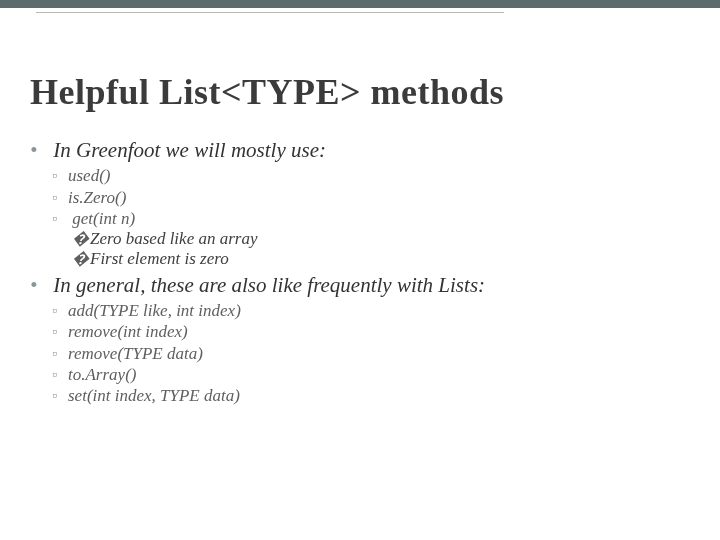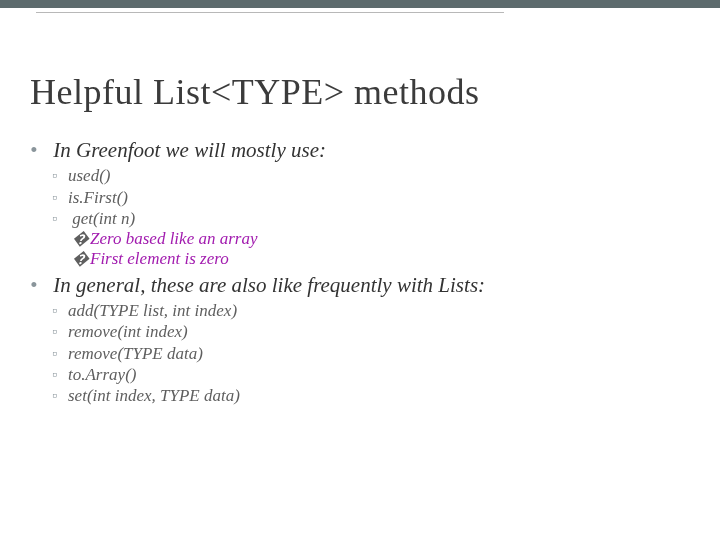--- a/index.html
+++ b/index.html
@@ -20,21 +20,21 @@
     border: none;
     border-top: 1px solid #b8b8b8;
     width: 65%;
     margin-left: 5%;
   }
   .slide {
     padding: 0 30px 0 30px;
   }
   .title {
     font-size: 36px;
-    font-weight: normal;
+    font-weight: bold;
     color: #3b3b3b;
     margin-top: 58px;
     margin-bottom: 24px;
     letter-spacing: 0.5px;
   }
   ul.outer {
     list-style: none;
     padding-left: 18px;
   }
   ul.outer > li {
@@ -71,21 +71,21 @@
     vertical-align: 1px;
   }
   .level3 {
     list-style: none;
     padding-left: 22px;
     margin-top: 0;
     margin-bottom: 1px;
   }
   .level3 > li {
     font-size: 17px;
-    color: #a21caf;
+    color: #404040;
     line-height: 1.2;
   }
   .level3 > li::before {
     content: "\FFFD"; 
     display: inline-block;
     width: 18px;
     margin-left: -18px;
     font-family: Arial, sans-serif;
     color: #5f5f5f;
   }
@@ -97,34 +97,34 @@
 <hr class="top-hr">
 
 <div class="slide">
   <h1 class="title">Helpful List&lt;TYPE&gt; methods</h1>
 
   <ul class="outer">
     <li>
       <span>In Greenfoot we will mostly use:</span>
       <ul class="level2">
         <li>used()</li>
-        <li>is.First()</li>
+        <li>is.Zero()</li>
         <li>
           <span>get(int n)</span>
           <ul class="level3">
             <li>Zero based like an array</li>
             <li>First element is zero</li>
           </ul>
         </li>
       </ul>
     </li>
     <li>
       <span>In general, these are also like frequently with Lists:</span>
       <ul class="level2">
-        <li>add(TYPE list, int index)</li>
+        <li>add(TYPE like, int index)</li>
         <li>remove(int index)</li>
         <li>remove(TYPE data)</li>
         <li>to.Array()</li>
         <li>set(int index, TYPE data)</li>
       </ul>
     </li>
   </ul>
 </div>
 
 </body></html>

